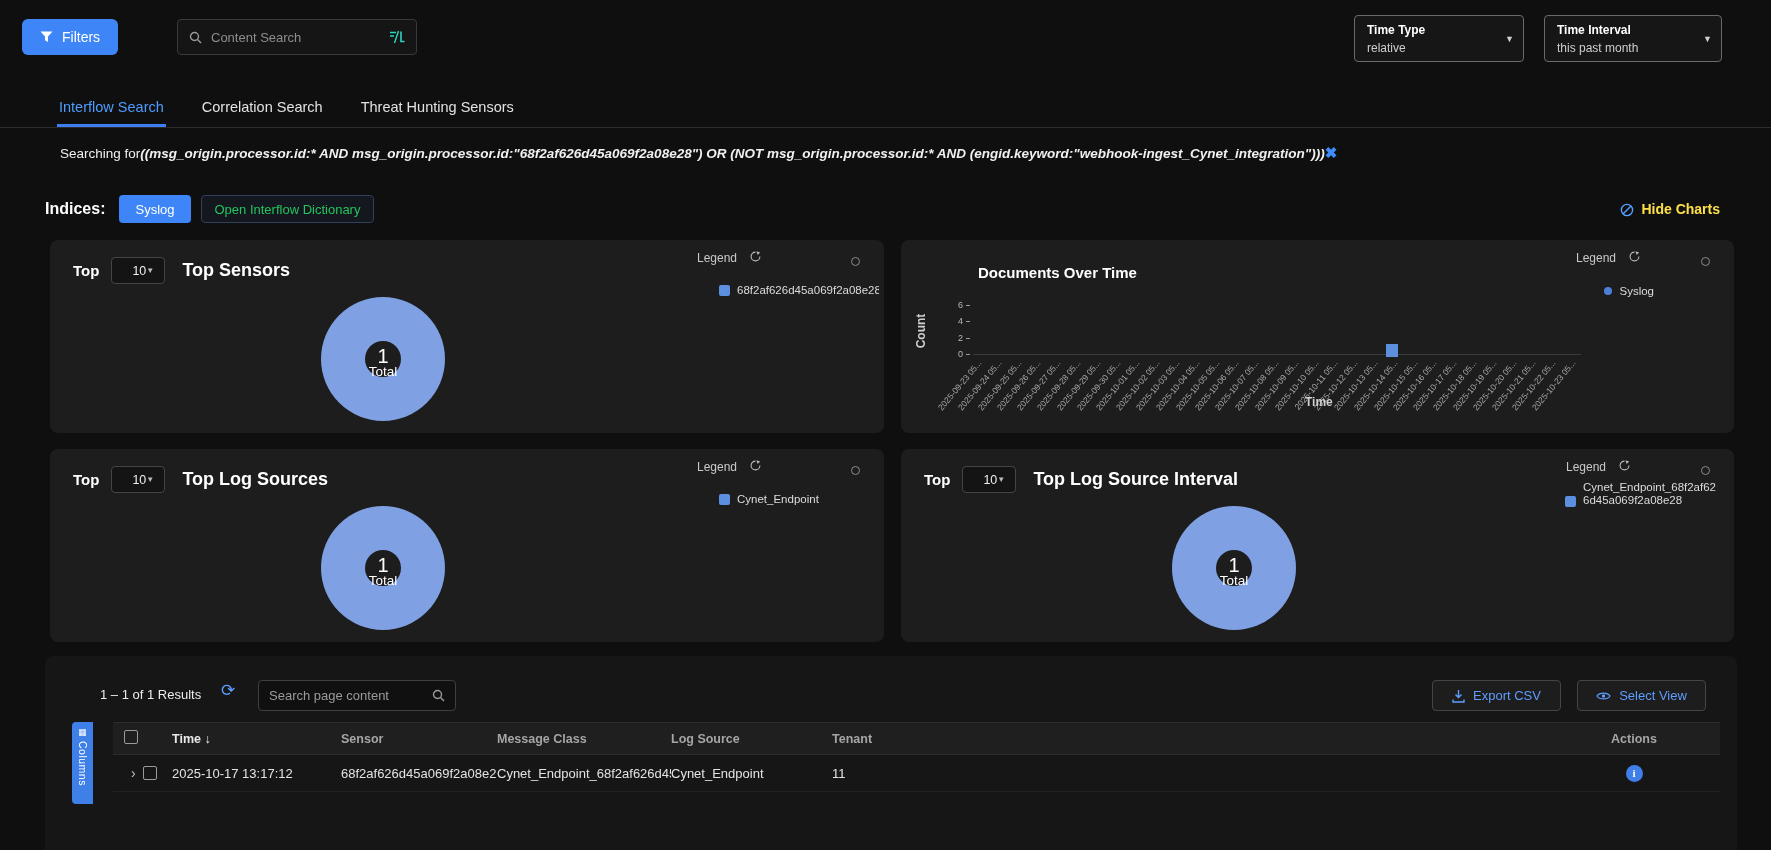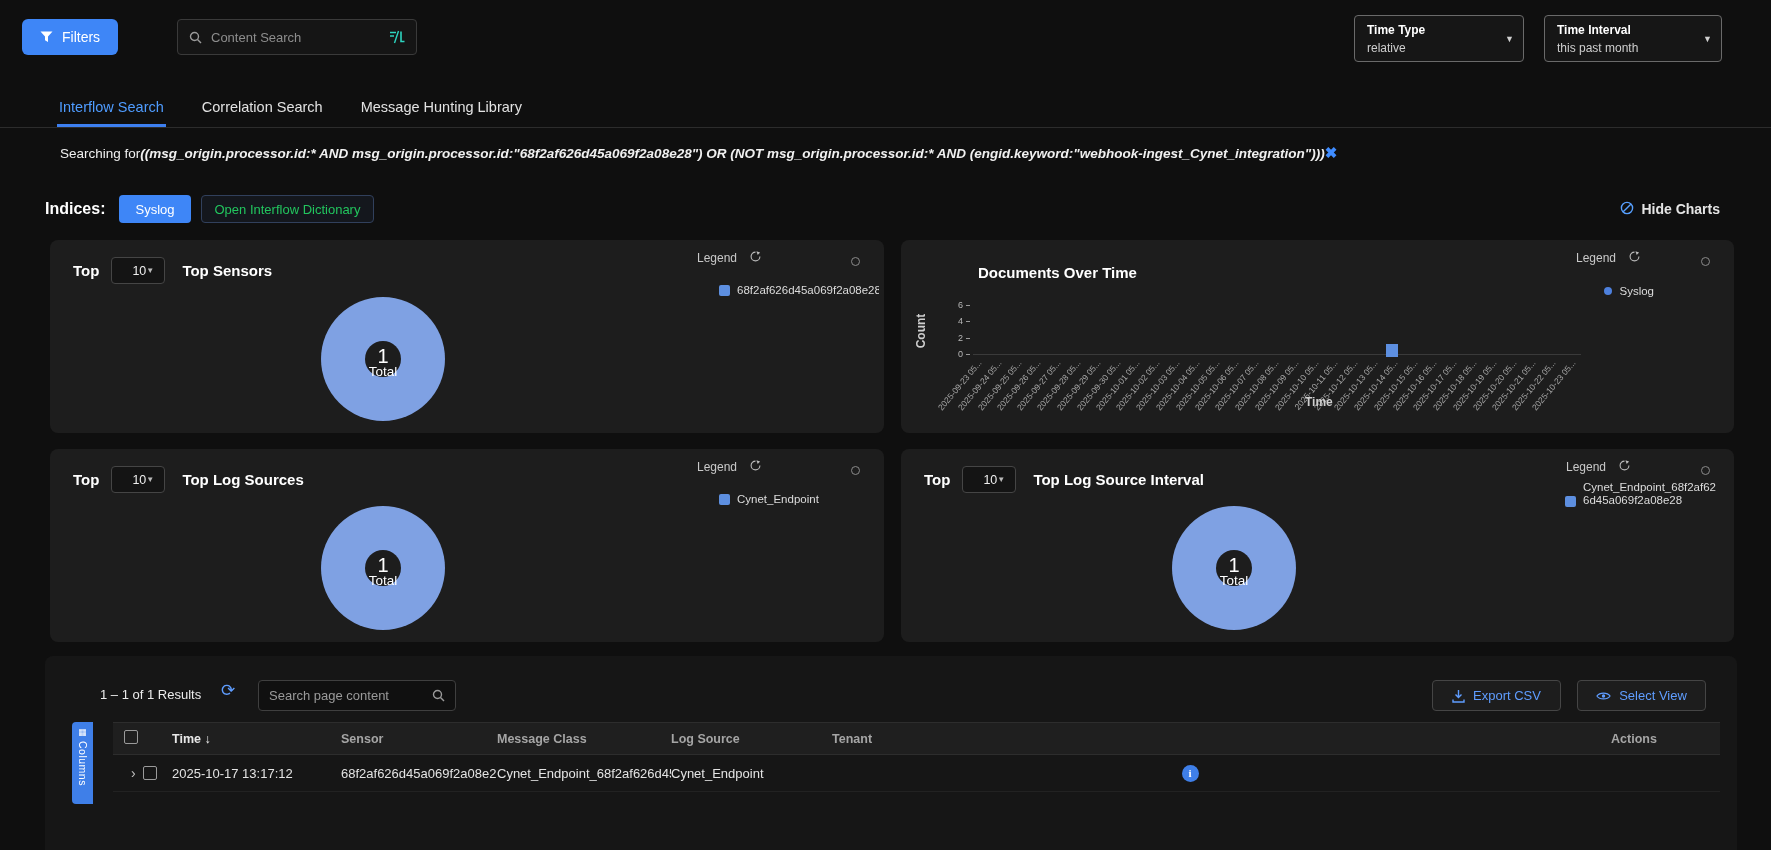--- a/index.html
+++ b/index.html
@@ -35,36 +35,36 @@
   .query-text{font-style:italic;font-weight:bold;overflow:hidden;text-overflow:clip}
   .clear-x{color:#3f8cff;font-size:15px;font-weight:bold;cursor:pointer}
 
   
   .indices-row{position:absolute;top:194px;left:45px;right:51px;height:30px;display:flex;align-items:center;gap:10px}
   .indices-label{font-size:16px;font-weight:bold;color:#fff;margin-right:4px}
   .btn-syslog{height:28px;padding:0 16px;background:#3e86f7;color:#fff;border:none;border-radius:4px;
     font-size:13px;cursor:pointer;font-family:inherit}
   .btn-dict{height:28px;padding:0 13px;background:#14171d;color:#22c55e;border:1px solid #31405c;border-radius:4px;
     font-size:13px;cursor:pointer;font-family:inherit}
-  .hide-charts{margin-left:auto;display:flex;align-items:flex-start;gap:7px;color:#e5e5e5;font-size:14px;
+  .hide-charts{margin-left:auto;display:flex;align-items:flex-end;gap:7px;color:#fde047;font-size:14px;
     font-weight:bold;cursor:pointer}
 
   
   .panel{position:absolute;background:#1d1d1d;border-radius:8px;overflow:hidden}
   #p-tl{left:50px;top:240px;width:834px;height:193px}
   #p-tr{left:901px;top:240px;width:833px;height:193px}
   #p-bl{left:50px;top:449px;width:834px;height:193px}
   #p-br{left:901px;top:449px;width:833px;height:193px}
 
   .panel-head{position:absolute;left:23px;top:17px;display:flex;align-items:center;gap:12px}
   .top-label{font-size:15px;font-weight:bold;color:#fff}
   .top-select{width:54px;height:27px;background:#141414;border:1px solid #454545;border-radius:4px;
     display:flex;align-items:center;justify-content:space-between;padding:0 20px;font-size:12.5px;color:#eee;cursor:pointer}
   .sel-caret{font-size:8px;color:#bbb}
-  .panel-title{font-size:15px;font-weight:bold;color:#fff;margin-left:5px}
+  .panel-title{font-size:18px;font-weight:bold;color:#fff;margin-left:5px}
 
   .legend-head{position:absolute;top:11px;display:flex;align-items:flex-start;gap:13px;font-size:12px;color:#c9c9c9}
   .mini-circle{position:absolute;top:17px;right:24px;width:9px;height:9px;border:1px solid #8a8a8a;border-radius:50%;cursor:pointer}
   .legend-entry{position:absolute;display:flex;align-items:center;gap:7px;font-size:11.5px;color:#dcdcdc;cursor:pointer}
   .legend-entry .swatch{width:11px;height:11px;background:#5d8fe0;border-radius:2px;flex-shrink:0}
   .legend-entry .ltext{white-space:nowrap;overflow:hidden}
   .legend-entry.wrap{align-items:flex-end}
   .legend-entry.wrap .ltext{white-space:normal;word-break:break-all;width:134px;line-height:13px;max-height:26px;overflow:hidden}
   .legend-entry .dot{width:8px;height:8px;border-radius:50%;background:#4d80dd;flex-shrink:0}
 
@@ -158,21 +158,21 @@
   </div>
   <div class="time-select" id="time-interval">
     <div class="lab">Time Interval</div>
     <div class="val">this past month</div>
     <span class="caret">▼</span>
   </div>
 
   <div class="tabs">
     <div class="tab active">Interflow Search</div>
     <div class="tab">Correlation Search</div>
-    <div class="tab">Message Hunting Library</div>
+    <div class="tab">Threat Hunting Sensors</div>
   </div>
 
   <div class="query-row">
     <span>Searching for</span>
     <span class="query-text">((msg_origin.processor.id:* AND msg_origin.processor.id:"68f2af626d45a069f2a08e28") OR (NOT msg_origin.processor.id:* AND (engid.keyword:"webhook-ingest_Cynet_integration")))</span>
     <span class="clear-x">✖</span>
   </div>
 
   <div class="indices-row">
     <span class="indices-label">Indices:</span>
@@ -390,17 +390,18 @@
 
     <div class="trow">
       <div class="rowsel">
         <span class="expander">›</span>
         <span class="cb"></span>
       </div>
       <div class="cell">2025-10-17 13:17:12</div>
       <div class="cell">68f2af626d45a069f2a08e28</div>
       <div class="cell">Cynet_Endpoint_68f2af626d45a069f2a08e28</div>
       <div class="cell">Cynet_Endpoint</div>
+      <div class="cell">11</div>
       <div class="cell c-actions"><span class="info-ic">i</span></div>
     </div>
   </section>
 
 </div>
 
 </body></html>

